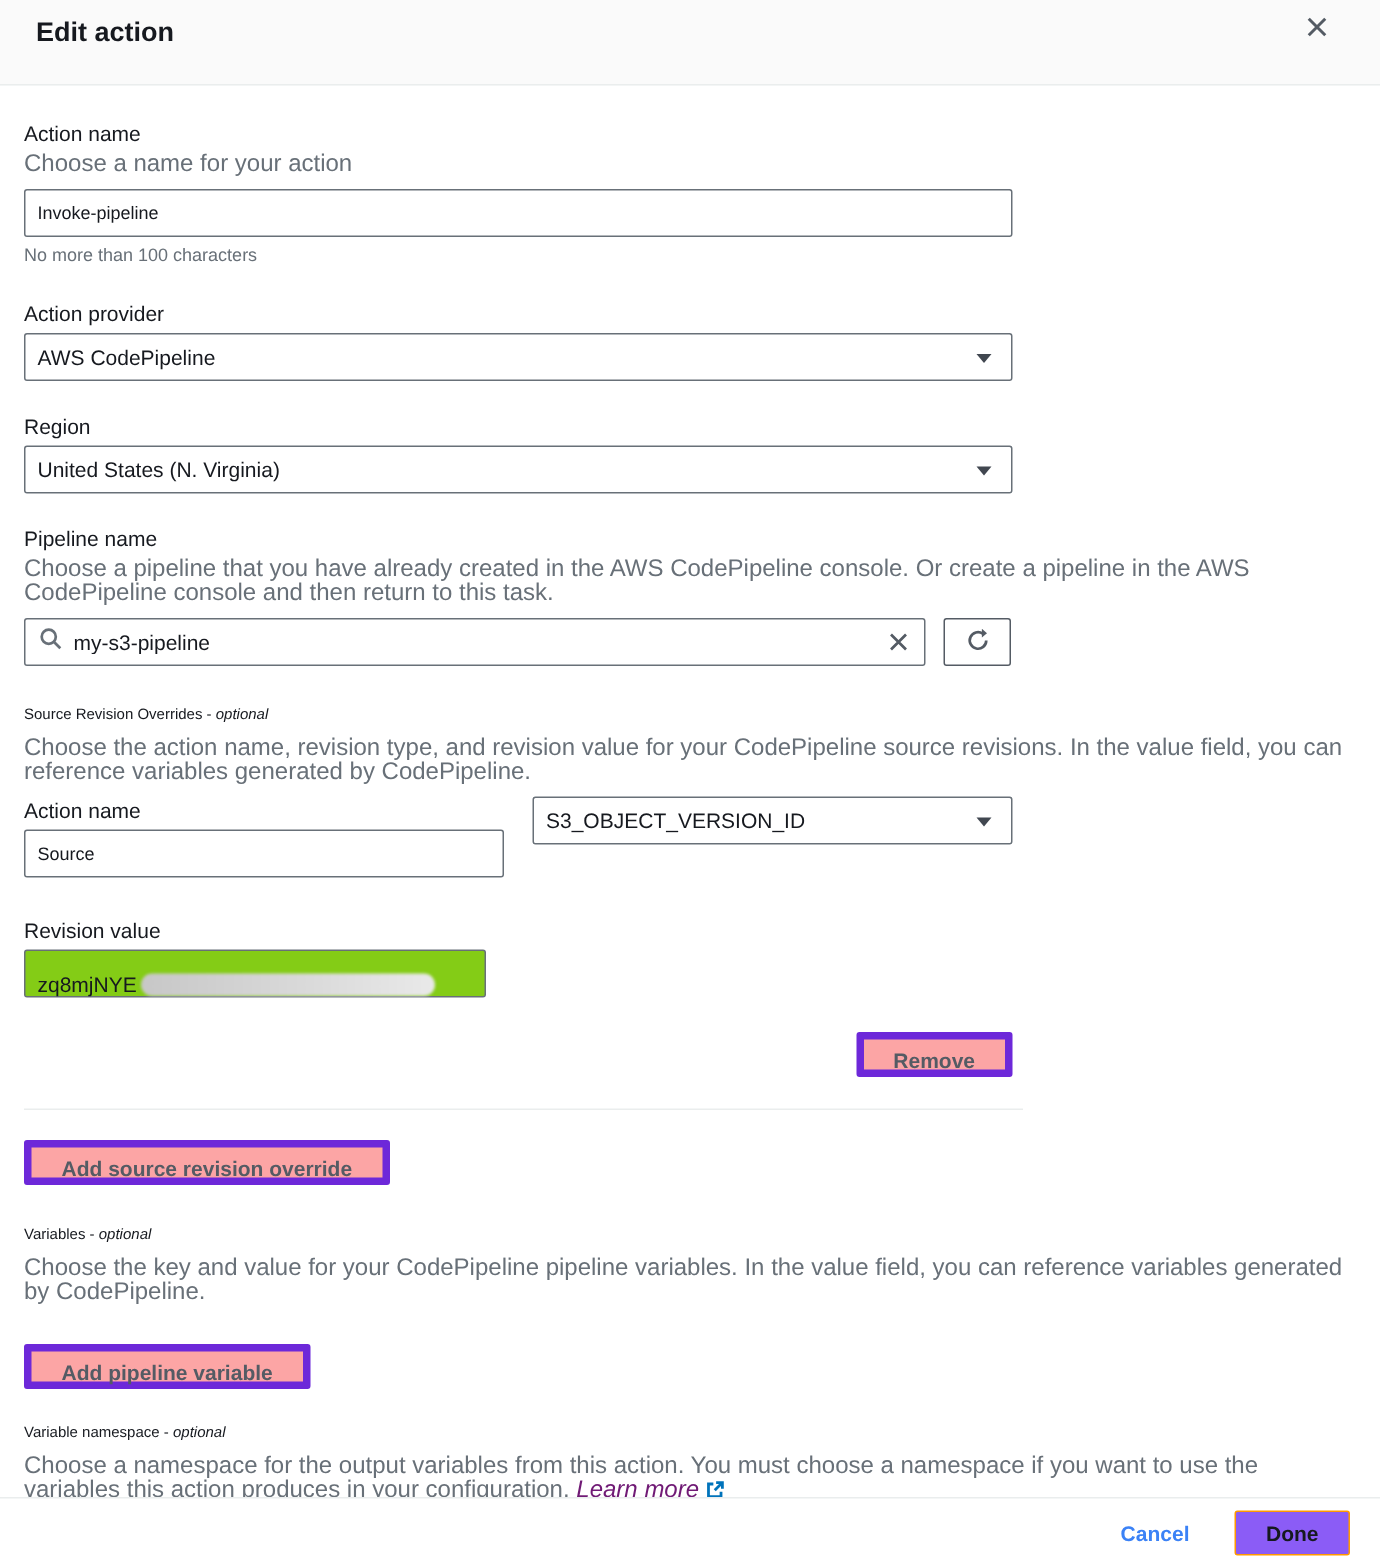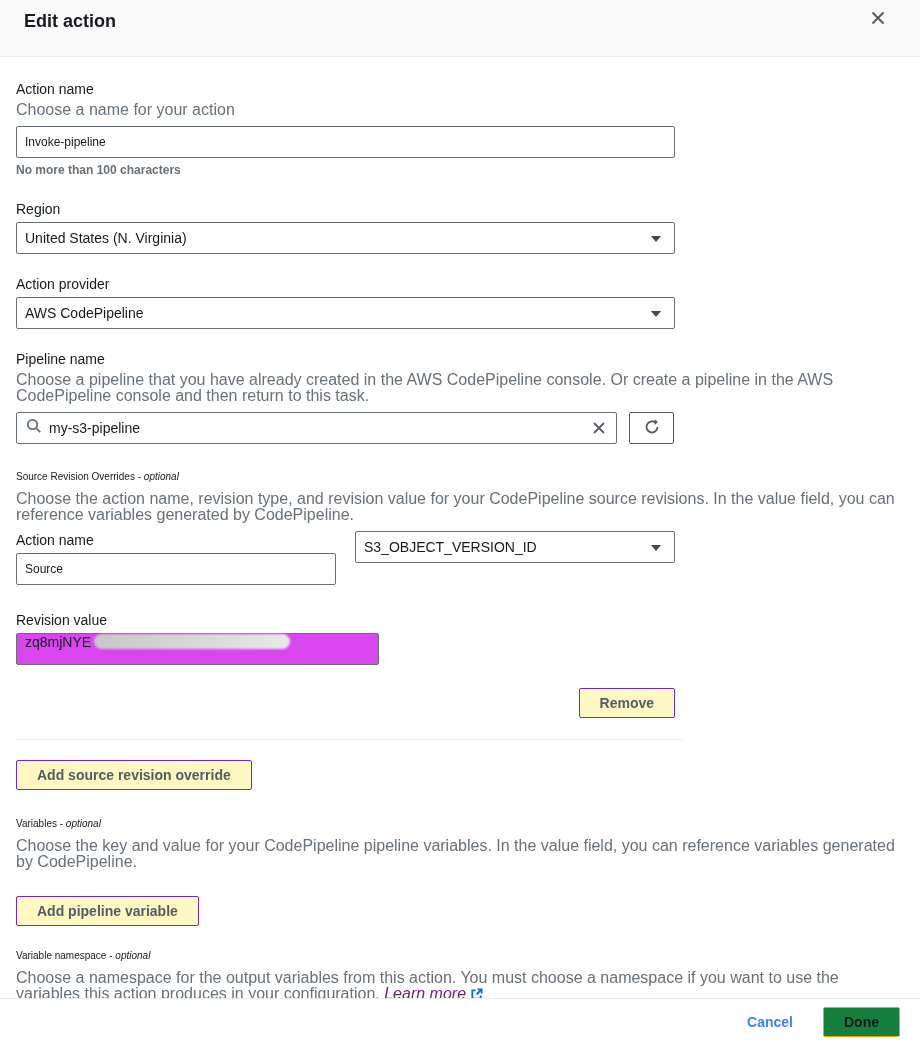--- a/index.html
+++ b/index.html
@@ -19,21 +19,21 @@
     display: flex; justify-content: space-between; align-items: flex-start;
   }
   .dialog-title { font-size: 18px; font-weight: bold; margin: 2px 0 0 0; line-height: 22px; }
   .close-btn { background: none; border: none; padding: 2px; cursor: pointer; line-height: 0; }
 
   
   .content { flex: 1 1 auto; padding: 23px 16px 0 16px; overflow: hidden; }
 
   .label { font-size: 14px; line-height: 18px; color: #16191f; margin: 0 0 4px 0; }
   .desc { font-size: 16px; line-height: 16px; color: #687078; max-width: 884px; margin: 0 0 8px 0; }
-  .constraint { font-size: 12px; line-height: 16px; color: #687078; margin: 4px 0 0 0; font-weight: bold; }
+  .constraint { font-size: 12px; line-height: 16px; color: #687078; margin: 4px 0 0 0; }
   .section-label { font-size: 10px; line-height: 18px; margin: 0 0 5px 0; }
   .section-label i { font-style: italic; }
 
   .input {
     height: 32px; border: 1px solid #687078; border-radius: 2px;
     font-size: 12px; font-family: inherit; color: #16191f;
     padding: 4px 8px; background: #fff; outline: none;
   }
   .w-full { width: 659px; }
   .w-320 { width: 320px; }
@@ -56,35 +56,35 @@
     flex: 1; border: none; outline: none; font-size: 14px; font-family: inherit;
     color: #16191f; padding: 0; background: transparent;
   }
   .clear-btn { background: none; border: none; padding: 0; cursor: pointer; line-height: 0; }
   .icon-btn {
     width: 45px; height: 32px; border: 1px solid #545b64; border-radius: 2px;
     background: #fff; display: flex; align-items: center; justify-content: center; cursor: pointer;
   }
 
   .fake-input {
-    width: 363px; height: 32px; border: 1px solid #687078; border-radius: 2px;
-    background: #d946ef; display: flex; align-items: flex-start; padding: 0 8px; font-size: 14px;
+    width: 308px; height: 32px; border: 1px solid #687078; border-radius: 2px;
+    background: #84cc16; display: flex; align-items: flex-end; padding: 0 8px; font-size: 14px;
   }
   .redaction {
     width: 196px; height: 15px; margin-left: 3px; border-radius: 8px;
     background: linear-gradient(90deg, #c7c7c7 0%, #d9d9d9 55%, #e9e9e9 100%);
     filter: blur(1.2px);
   }
 
   .btn {
     font-family: inherit; font-size: 14px; font-weight: bold; line-height: 18px;
     border-radius: 2px; padding: 5px 20px; cursor: pointer; height: 30px;
   }
-  .btn-secondary { background: #fef9c3; border: 1px solid #6d28d9; color: #545b64; }
-  .btn-primary { background: #15803d; border: 1px solid #ff9900; color: #16191f; }
+  .btn-secondary { background: #fca5a5; border: 5px solid #6d28d9; color: #545b64; }
+  .btn-primary { background: #8b5cf6; border: 1px solid #ff9900; color: #16191f; }
   .btn-link { background: none; border: none; color: #3b82f6; font-weight: bold; font-size: 14px; padding: 5px 0; cursor: pointer; font-family: inherit; }
 
   .remove-row { width: 659px; display: flex; justify-content: flex-end; margin-top: 23px; }
   .divider { border: none; border-top: 1px solid #eaeded; width: 666px; margin: 21px 0 0 0; }
 
   .link { color: #701a75; text-decoration: none; cursor: pointer; font-style: italic; }
   .ext-icon { vertical-align: -2px; margin-left: 4px; }
 
   .focus-input {
     width: 659px; height: 30px; border: 2px solid #0073bb; border-radius: 2px;
@@ -129,35 +129,35 @@
   <div class="content">
 
     <div class="mb-g1">
       <div class="label">Action name</div>
       <p class="desc">Choose a name for your action</p>
       <input class="input w-full" type="text" value="Invoke-pipeline" style="">
       <div class="constraint">No more than 100 characters</div>
     </div>
 
     <div class="mb-g2">
-      <div class="label">Region</div>
+      <div class="label">Action provider</div>
       <div class="select">
-        <span>United States (N. Virginia)</span>
+        <span>AWS CodePipeline</span>
         <span>
           <svg width="12" height="8" viewBox="0 0 12 8">
               <polygon points="1,1 11,1 6,7" fill="#414750"></polygon>
             </svg>
         </span>
       </div>
     </div>
 
     <div class="mb-g2">
-      <div class="label">Action provider</div>
+      <div class="label">Region</div>
       <div class="select">
-        <span>AWS CodePipeline</span>
+        <span>United States (N. Virginia)</span>
         <span>
           <svg width="12" height="8" viewBox="0 0 12 8">
               <polygon points="1,1 11,1 6,7" fill="#414750"></polygon>
             </svg>
         </span>
       </div>
     </div>
 
     <div class="mb-g3">
       <div class="label">Pipeline name</div>

